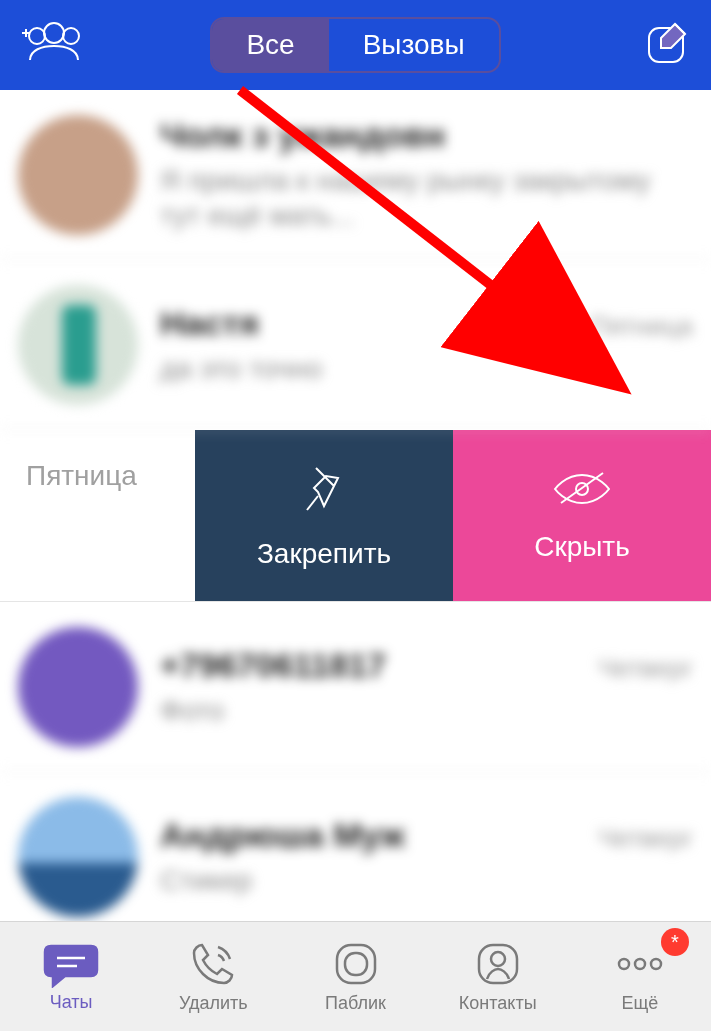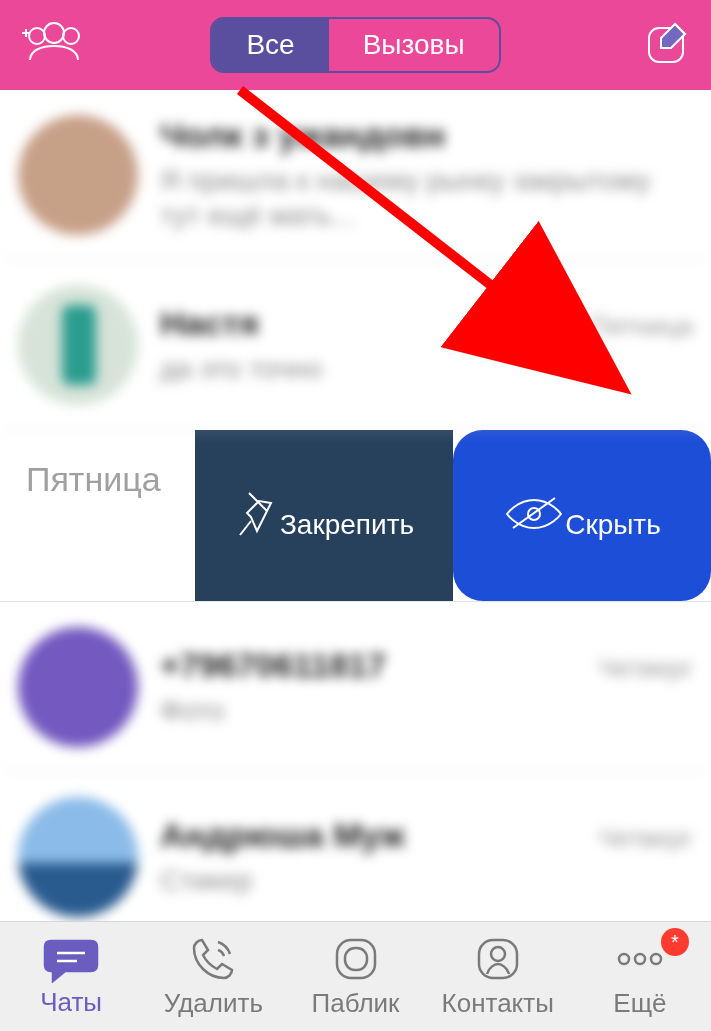--- a/index.html
+++ b/index.html
@@ -1,19 +1,19 @@
 <!DOCTYPE html>
 <html><head>
 <meta charset="utf-8">
 <style>
   * { margin: 0; padding: 0; box-sizing: border-box; -webkit-font-smoothing: antialiased; }
   html, body { width: 711px; height: 1031px; font-family: -apple-system, Helvetica, Arial, sans-serif; background: #fff; overflow: hidden; }
 
   
-  .header { background: #ec4899; height: 90px; display: flex; align-items: center; padding: 0 20px; position: relative; }
+  .header { background: #1d4ed8; height: 90px; display: flex; align-items: center; padding: 0 20px; position: relative; }
   .header-left, .header-right { width: 90px; display: flex; align-items: center; }
   .header-right { justify-content: flex-end; }
   .header-center { flex: 1; display: flex; justify-content: center; }
 
   .seg { display: flex; border: 2px solid #5a4e9e; border-radius: 14px; overflow: hidden; }
   .seg-btn { padding: 10px 34px; font-size: 28px; color: #fff; cursor: pointer; }
   .seg-btn.active { background: #5a4e9e; }
 
   .icon-btn { cursor: pointer; color: #fff; }
   .icon-btn svg { stroke: #fff; fill: none; stroke-width: 2; }
@@ -30,34 +30,34 @@
 
   .av1 { background: #c7a088; }
   .av2 { background: #d7e3d9; position: relative; }
   .av2::after { content:""; position:absolute; left:44px; top:20px; width:34px; height:80px; background:#2a9d8f; border-radius:8px; }
   .av3 { background: #7359c0; }
   .av4 { background: linear-gradient(#8bbbe8 0 55%, #2a5b8f 55% 100%); }
 
   
   .swipe-row { display: flex; height: 172px; border-bottom: 1px solid #e5e5e5; }
   .swipe-info { width: 195px; display: flex; align-items: flex-start; padding: 30px 0 0 26px; }
-  .swipe-day { font-size: 34px; color: #a0a0a0; }
-  .action { flex: 1; display: flex; flex-direction: row; align-items: center; justify-content: center; color: #fff; cursor: pointer; }
+  .swipe-day { font-size: 28px; color: #a0a0a0; }
+  .action { flex: 1; display: flex; flex-direction: column; align-items: center; justify-content: center; color: #fff; cursor: pointer; }
   .action svg { stroke: #fff; fill: none; stroke-width: 2; }
   .action .lbl { margin-top: 18px; font-size: 28px; }
   .act-pin    { background: #27415d; width: 192px; }
-  .act-hide   { background: #1d4ed8; width: 164px; border-radius: 30px; }
+  .act-hide   { background: #ec4899; width: 164px; }
   .act-delete { background: #f14f3b; width: 160px; }
 
   
   .tabbar { position: absolute; left: 0; right: 0; bottom: 0; height: 110px; background: #efefef; border-top: 1px solid #d6d6d6; display: flex; }
   .tab { flex: 1; display: flex; flex-direction: column; align-items: center; justify-content: center; cursor: pointer; color: #7a7a7a; position: relative; }
   .tab.active { color: #6b5cc0; }
   .tab svg { stroke: currentColor; fill: none; stroke-width: 2.5; }
-  .tab .tlbl { font-size: 26px; margin-top: 4px; }
+  .tab .tlbl { font-size: 18px; margin-top: 4px; }
   .tab.active .chat-bubble { fill: #6b5cc0; stroke: #6b5cc0; }
   .badge { position: absolute; top: 6px; right: 22px; width: 28px; height: 28px; border-radius: 14px; background: #ff3b30; color: #fff; font-size: 20px; display: flex; align-items: center; justify-content: center; }
 
   
   .arrow { position: absolute; left: 230px; top: 80px; pointer-events: none; }
 </style>
 </head>
 <body>
 
 <div class="header">

